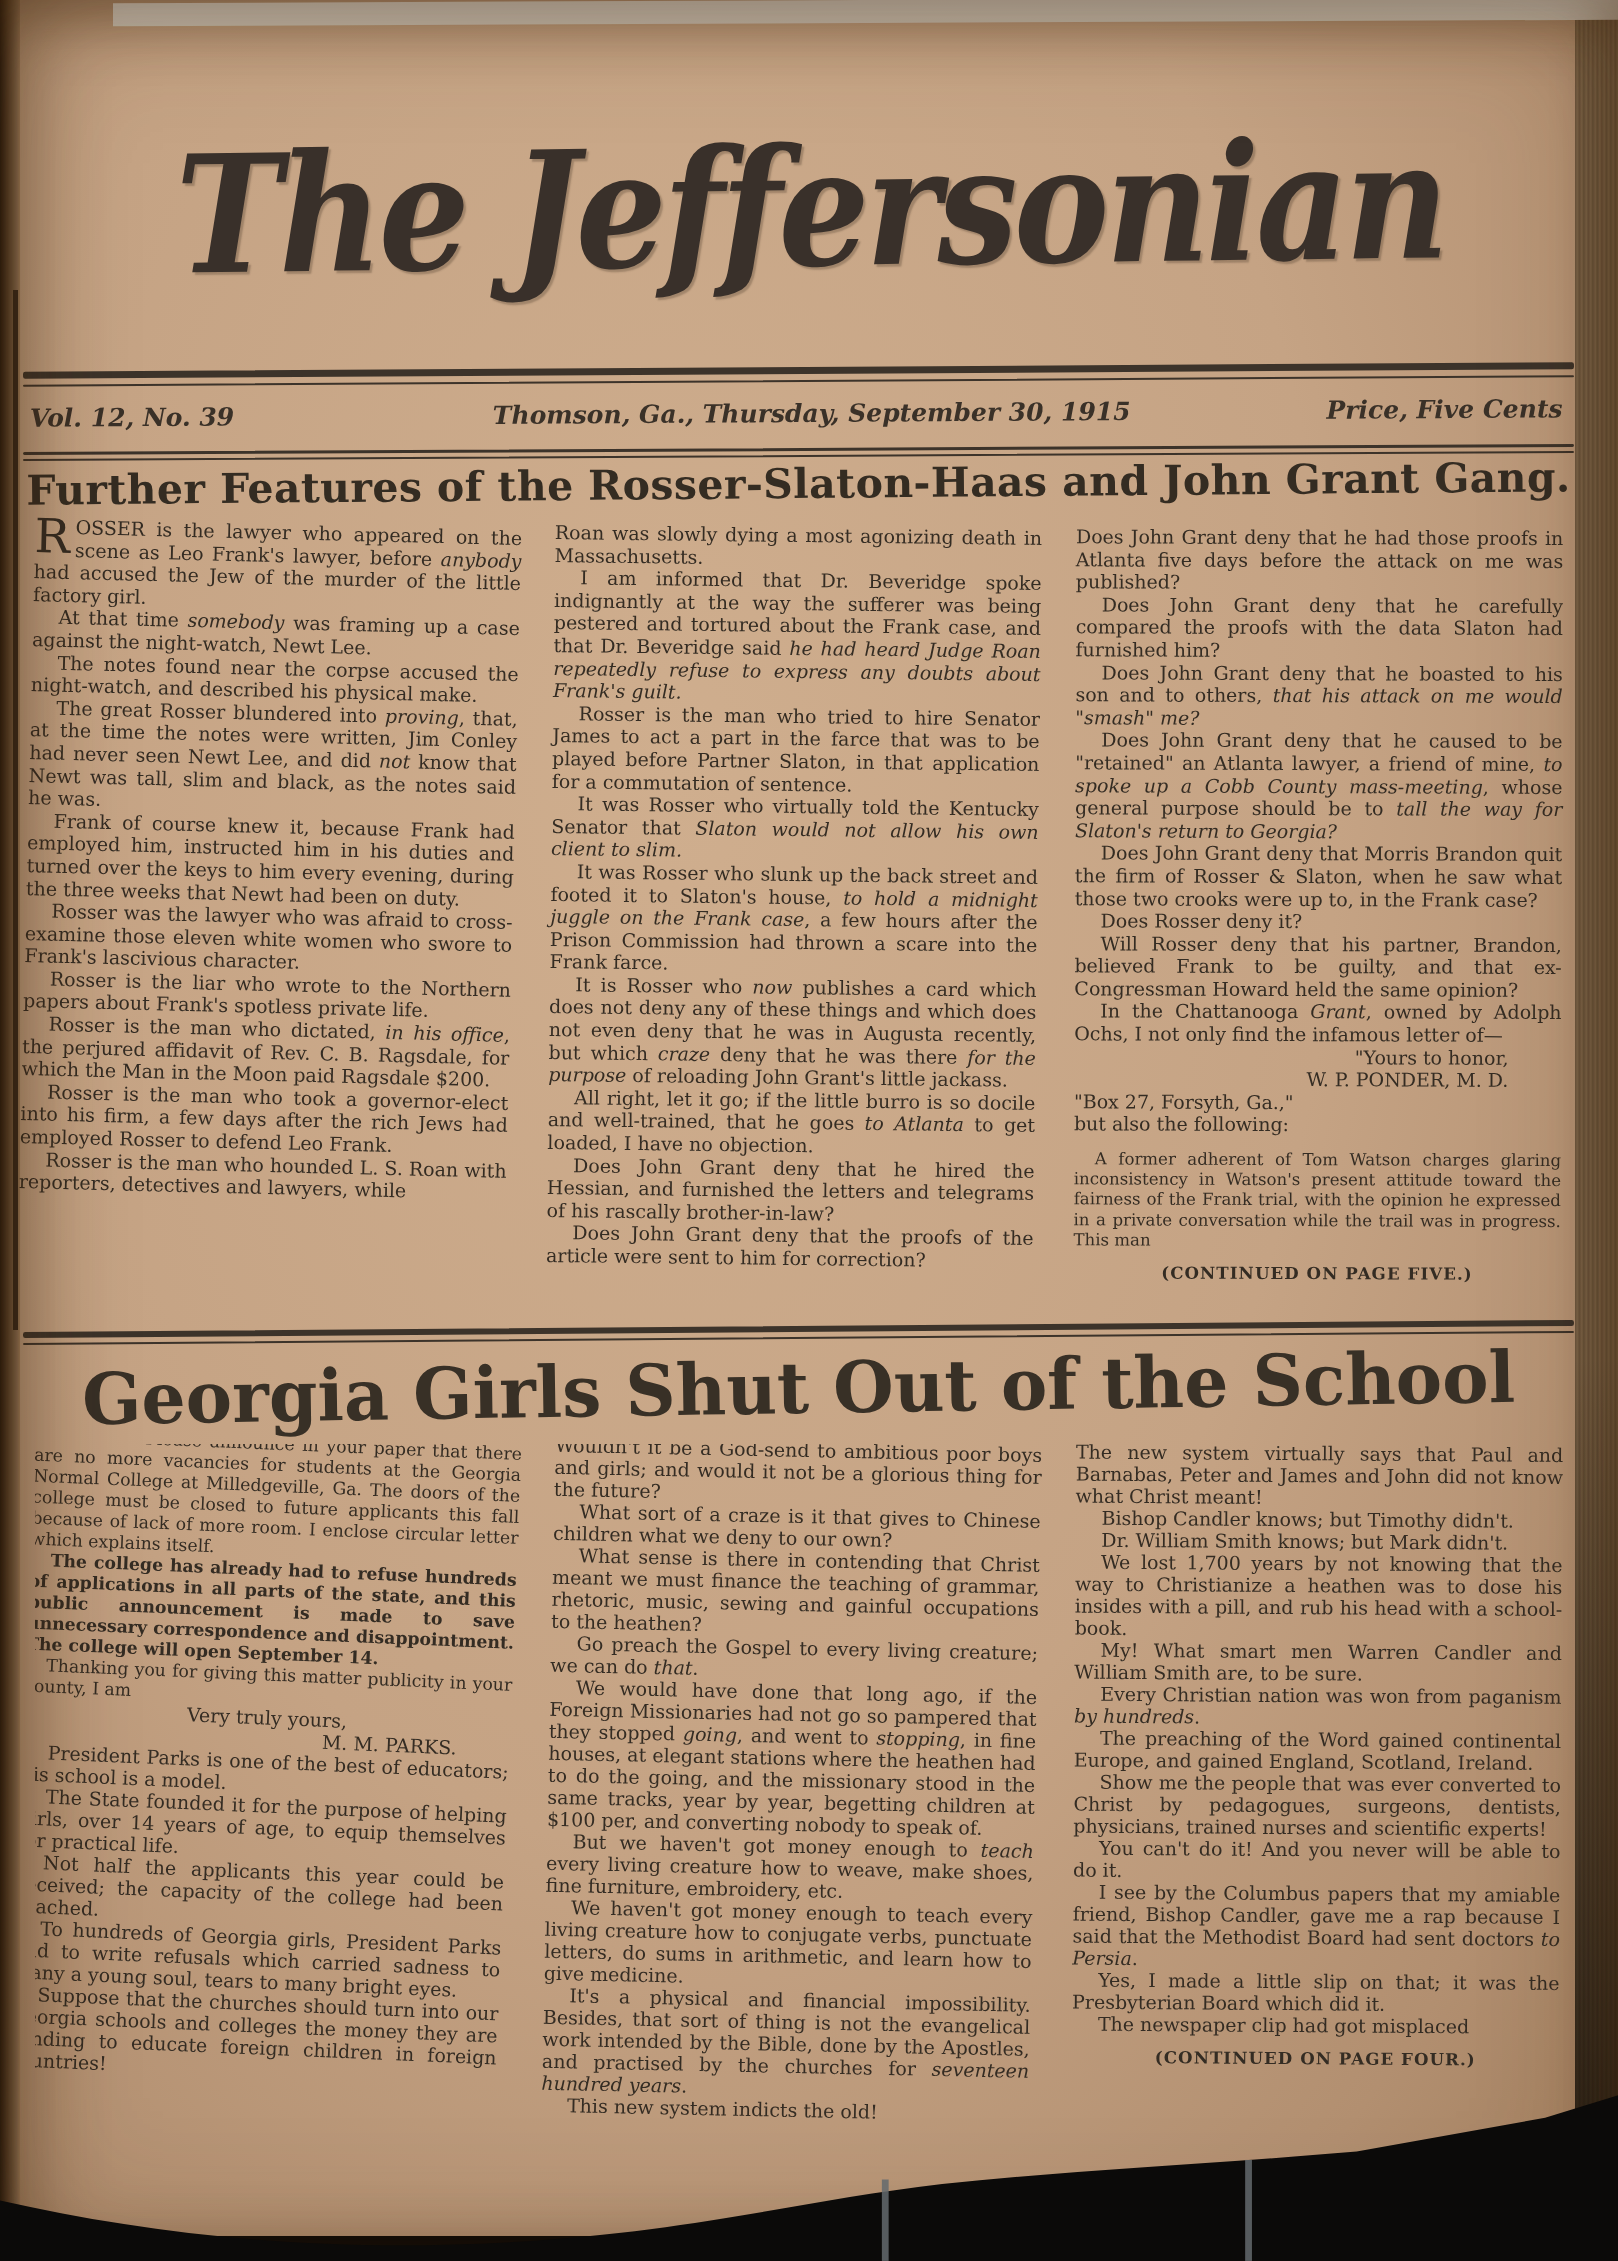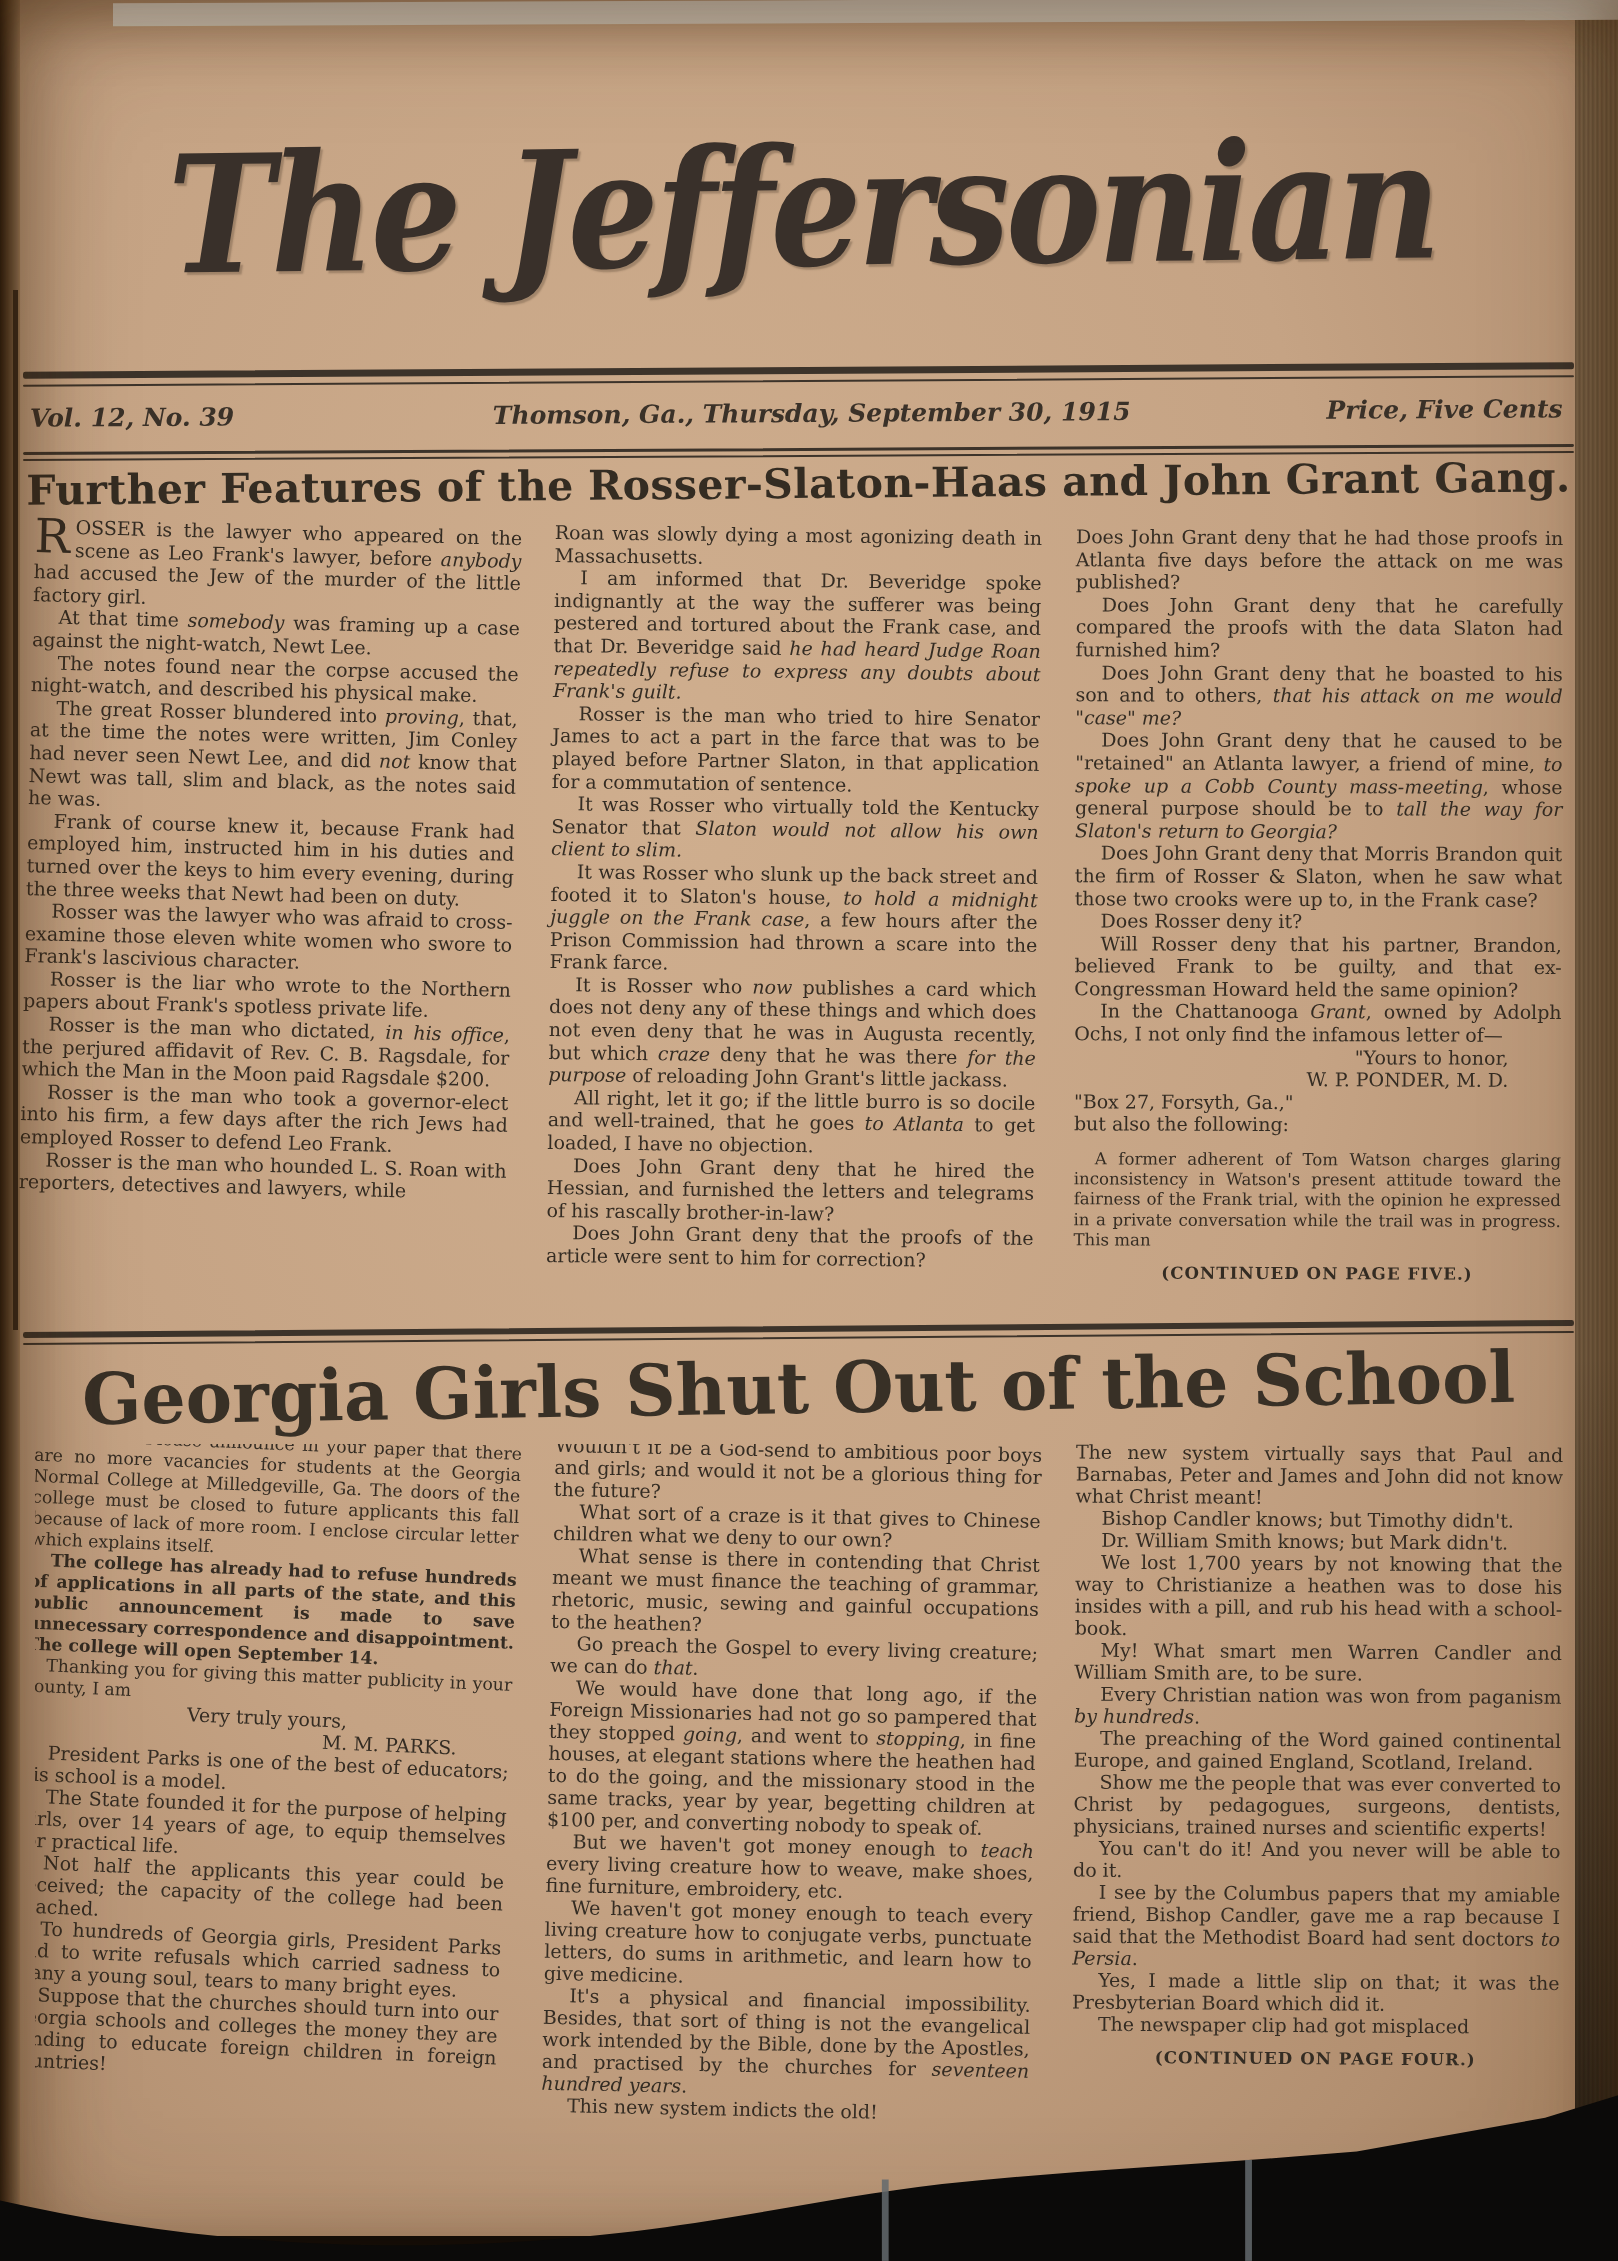--- a/index.html
+++ b/index.html
@@ -27,21 +27,21 @@
   .white-strip{
     position:absolute;top:0;left:113px;width:1505px;height:22.6px;
     background:linear-gradient(180deg,#f6f3ec,#dcd5c8);
     transform:skewY(-0.25deg);
   }
   .prevline{
     position:absolute;left:13px;top:290px;width:4.5px;height:1040px;
     background:#241c13;opacity:.85;
   }
   .masthead{
-    position:absolute;top:53px;left:30px;width:1545px;height:309px;
+    position:absolute;top:53px;left:38px;width:1545px;height:309px;
     display:flex;align-items:center;justify-content:center;
   }
   .masthead-title{
     font-size:143px;font-weight:bold;font-style:italic;color:#39302a;
     letter-spacing:-3.8px;white-space:nowrap;
     transform:scaleY(1.14) rotate(-0.6deg);
     text-shadow:2.3px 2.3px 1.5px rgba(56,44,30,.28);
   }
   .rule{position:absolute;left:22.6px;width:1551px;background:#3c332a;border-radius:2.3px;}
   .rA1{top:367px;height:6.8px;transform:rotate(-0.35deg);}
@@ -158,21 +158,21 @@
           <p>It is Rosser who <i>now</i> publishes a card which does not deny any of these things and which does not even deny that he was in Augusta recently, but which <i>craze</i> deny that he was there <i>for the purpose</i> of reloading John Grant's little jackass.</p>
           <p>All right, let it go; if the little burro is so docile and well-trained, that he goes <i>to Atlanta</i> to get loaded, I have no objection.</p>
           <p>Does John Grant deny that he hired the Hessian, and furnished the letters and telegrams of his rascally brother-in-law?</p>
           <p>Does John Grant deny that the proofs of the article were sent to him for correction?</p>
         </div>
     </div>
     <div class="col">
       <div class="tilt t02">
           <p class="noind">Does John Grant deny that he had those proofs in Atlanta five days before the attack on me was published?</p>
           <p>Does John Grant deny that he carefully compared the proofs with the data Slaton had furnished him?</p>
-          <p>Does John Grant deny that he boasted to his son and to others, <i>that his attack on me would "case" me?</i></p>
+          <p>Does John Grant deny that he boasted to his son and to others, <i>that his attack on me would "smash" me?</i></p>
           <p>Does John Grant deny that he caused to be "retained" an Atlanta lawyer, a friend of mine, <i>to spoke up a Cobb County mass-meeting</i>, whose general purpose should be to <i>tall the way for Slaton's return to Georgia?</i></p>
           <p>Does John Grant deny that Morris Brandon quit the firm of Rosser &amp; Slaton, when he saw what those two crooks were up to, in the Frank case?</p>
           <p>Does Rosser deny it?</p>
           <p>Will Rosser deny that his partner, Brandon, believed Frank to be guilty, and that ex-Congressman Howard held the same opinion?</p>
           <p>In the Chattanooga <i>Grant</i>, owned by Adolph Ochs, I not only find the infamous letter of—</p>
           <p class="right">"Yours to honor,</p>
           <p class="right">W. P. PONDER, M. D.</p>
           <p class="noind">"Box 27, Forsyth, Ga.,"</p>
           <p class="noind">but also the following:</p>
           <p class="excerpt">A former adherent of Tom Watson charges glaring inconsistency in Watson's present attitude toward the fairness of the Frank trial, with the opinion he expressed in a private conversation while the trail was in progress. This man</p>

